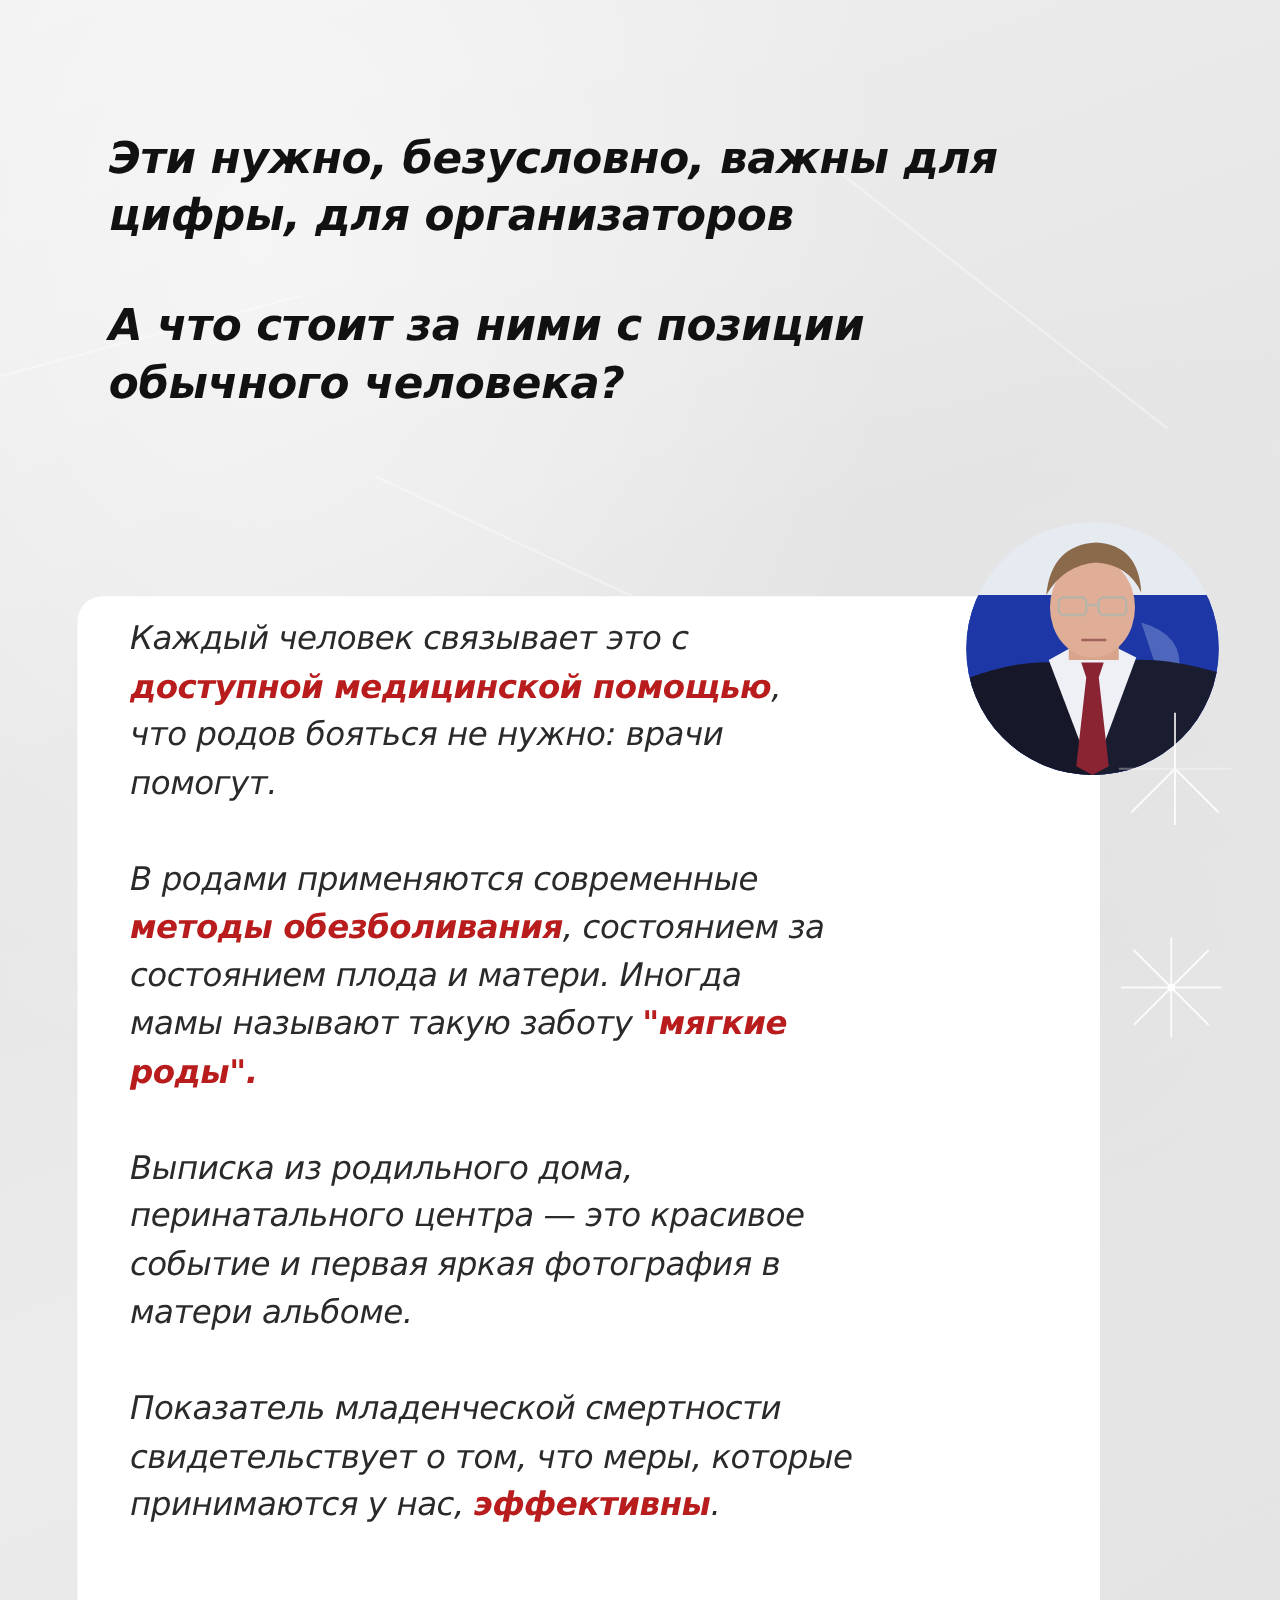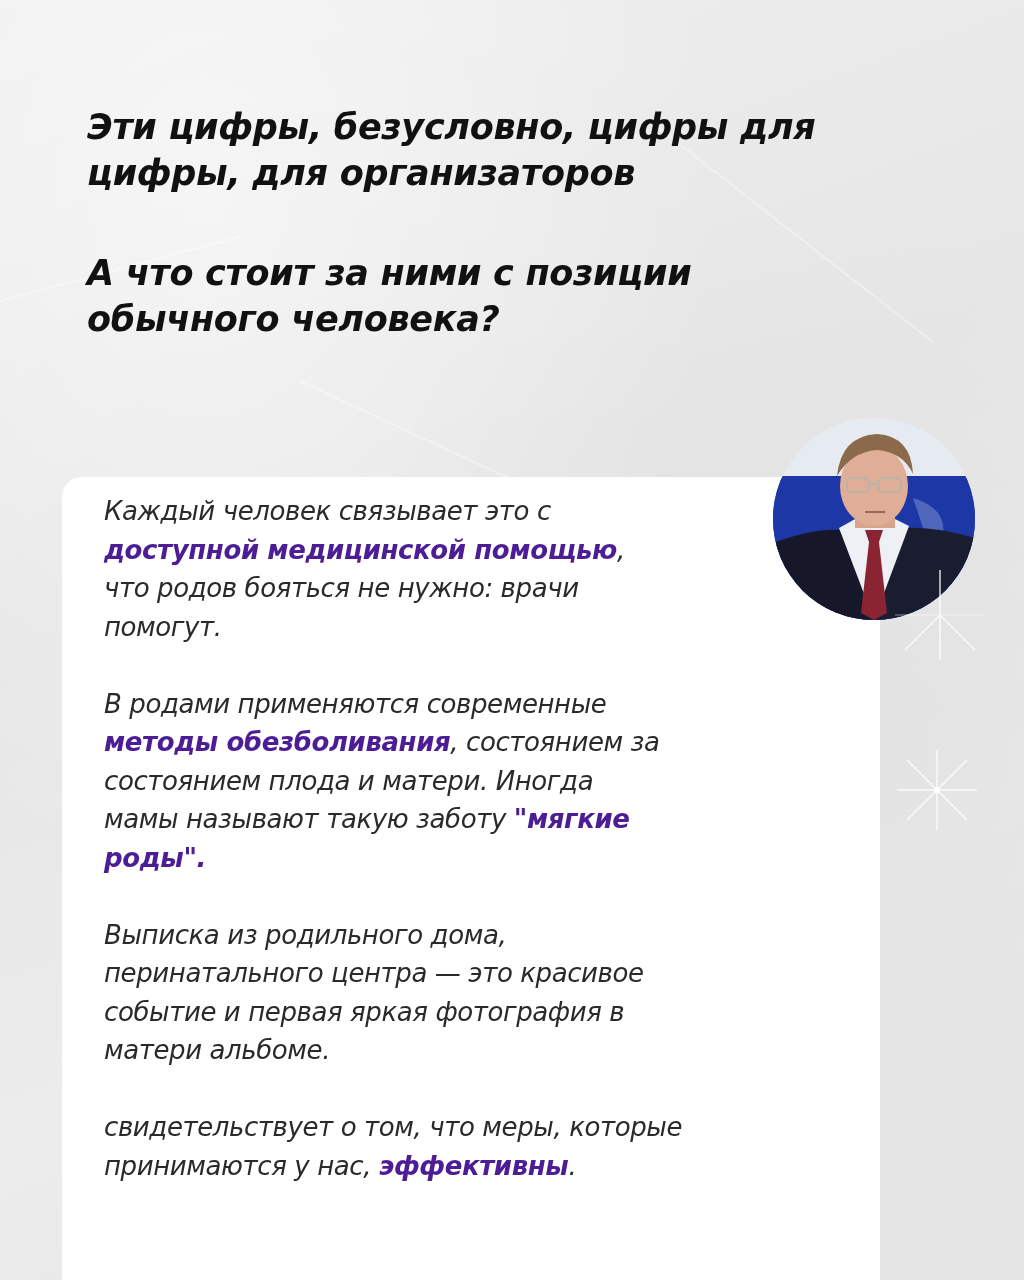--- a/index.html
+++ b/index.html
@@ -17,52 +17,52 @@
       position: absolute; background: rgba(255,255,255,0.35); height: 2px; transform-origin: left center;
     }
     .headline {
       position: absolute; left: 87px; top: 104px; width: 820px;
       font-family: "DejaVu Sans", sans-serif;
       font-weight: bold; font-style: italic;
       font-size: 35px; line-height: 46px; letter-spacing: -0.3px;
       color: #111;
     }
     .headline p { margin: 0; }
-    .headline p + p { margin-top: 54px; }
+    .headline p + p { margin-top: 42px; }
     .card {
       position: absolute; left: 62px; top: 477px; width: 818px; height: 830px;
       background: #ffffff; border-radius: 20px 0 0 0;
     }
     .card-body {
       position: absolute; left: 104px; top: 492px; width: 720px;
       font-family: "DejaVu Sans", sans-serif;
       font-style: italic; font-weight: 300;
       font-size: 26px; line-height: 38.5px; letter-spacing: -0.4px;
       color: #2a2a2a;
     }
     .card-body p { margin: 0 0 38.5px 0; }
-    .card-body b { font-weight: bold; color: #4c1d95; }
+    .card-body b { font-weight: bold; color: #b91c1c; }
     .line { display: block; white-space: nowrap; }
     .avatar {
       position: absolute; left: 773px; top: 418px; width: 202px; height: 202px;
       border-radius: 50%; overflow: hidden;
       background: linear-gradient(180deg, #e9edf3 0%, #dfe5ee 28%, #1a34a6 30%, #1e3aa8 60%, #0f1f6a 100%);
     }
     .sparkle { position: absolute; width: 90px; height: 90px; }
   </style>
 </head>
 <body>
 
 <div class="crease" style="left:300px;top:380px;width:420px;transform:rotate(25deg);"></div>
 <div class="crease" style="left:650px;top:120px;width:360px;transform:rotate(38deg);"></div>
 <div class="crease" style="left:0;top:300px;width:250px;transform:rotate(-15deg);"></div>
 
 <div class="headline">
   <p>
-    <span class="line">Эти цифры, безусловно, цифры для</span>
+    <span class="line">Эти нужно, безусловно, важны для</span>
     <span class="line">цифры, для организаторов</span>
   </p>
   <p>
     <span class="line">А что стоит за ними с позиции</span>
     <span class="line">обычного человека?</span>
   </p>
 </div>
 
 <div class="card"></div>
 
@@ -80,20 +80,21 @@
     <span class="line"><span>мамы называют такую заботу </span><b>"мягкие</b></span>
     <span class="line"><b>роды".</b></span>
   </p>
   <p>
     <span class="line">Выписка из родильного дома,</span>
     <span class="line">перинатального центра — это красивое</span>
     <span class="line">событие и первая яркая фотография в</span>
     <span class="line">матери альбоме.</span>
   </p>
   <p>
+    <span class="line">Показатель младенческой смертности</span>
     <span class="line">свидетельствует о том, что меры, которые</span>
     <span class="line"><span>принимаются у нас, </span><b>эффективны</b><span>.</span></span>
   </p>
 </div>
 
 <div class="avatar">
   <svg width="202" height="202" viewBox="0 0 202 202">
     <rect x="0" y="0" width="202" height="60" fill="#e6eaf1"></rect>
     <rect x="0" y="58" width="202" height="144" fill="#1d38a6"></rect>
     <path d="M140 80 Q175 90 170 120 L150 110 Z" fill="#6f86c9" opacity="0.6"></path>

